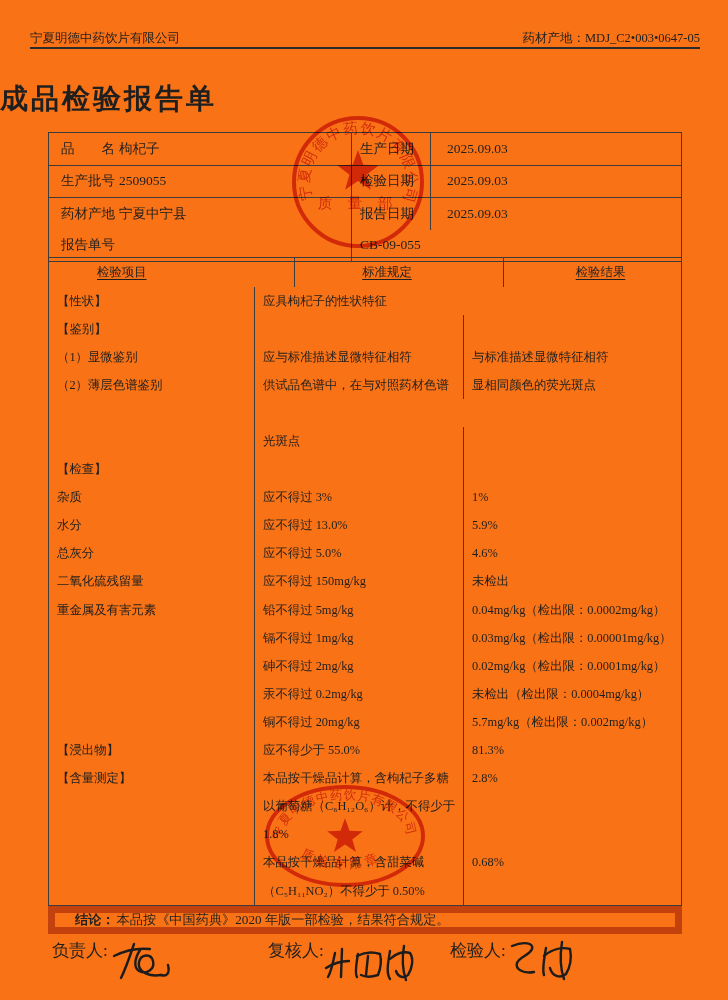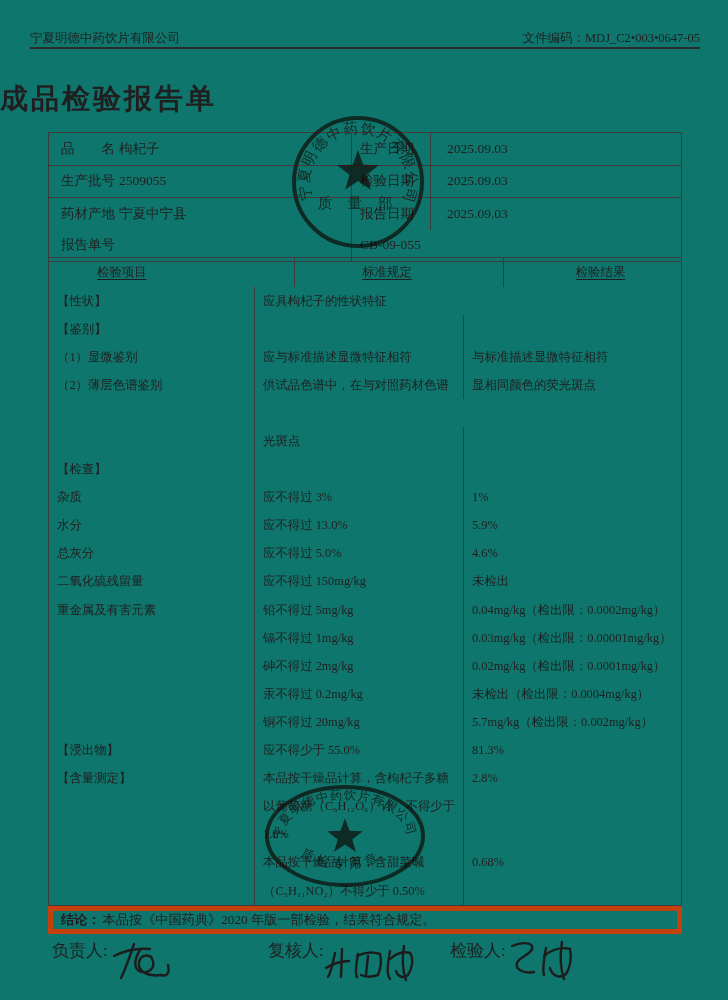--- a/index.html
+++ b/index.html
@@ -1,17 +1,17 @@
 <!DOCTYPE html>
 <html><head>
 <meta charset="utf-8">
 <style>
   html,body{margin:0;padding:0;background:#e9e9e9;}
   .page{
-    position:relative;width:728px;height:1000px;background:#0f766e;
+    position:relative;width:728px;height:1000px;background:#f97316;
     font-family:"Liberation Serif","DejaVu Serif",serif;color:#1f1f1f;
     overflow:hidden;margin:0 auto;
   }
   
   .hdr{position:absolute;left:30px;right:28px;top:30px;display:flex;justify-content:space-between;font-size:12.5px;}
   .hdr-rule{position:absolute;left:30px;right:28px;top:47px;border-top:2px solid #2b2b2b;}
   .title{position:absolute;left:0;width:100%;top:80px;text-align:left;font-size:28px;font-weight:bold;letter-spacing:3px;}
   
   .info-table{position:absolute;left:48px;top:132px;width:634px;border:1px solid #3c3c3c;box-sizing:border-box;font-size:13.5px;}
   .info-row{display:grid;grid-template-columns:302px 80px auto;height:31.5px;border-bottom:1px solid #3c3c3c;}
@@ -24,21 +24,21 @@
   .icell.dateval{padding-left:16px;}
   
   .main-table{position:absolute;left:48px;top:257px;width:634px;border:1px solid #3c3c3c;box-sizing:border-box;font-size:12.4px;}
   .mrow{display:grid;grid-template-columns:205px 209px auto;height:28.1px;}
   .mrow.hrow{height:29px;}
   .mc{display:flex;align-items:center;padding-left:8px;box-sizing:border-box;overflow:hidden;white-space:nowrap;}
   .mc.c2,.mc.c3{border-left:1px solid #3c3c3c;}
   .hrow .mc{text-decoration:underline;text-underline-offset:3px;margin-left:40px;}
   .hrow .mc.c2,.hrow .mc.c3{justify-content:center;padding-left:16px;}
   
-  .conclusion{position:absolute;left:48px;top:906px;width:634px;height:28px;border:5px solid #c2410c;box-sizing:border-box;display:flex;align-items:center;padding-left:8px;font-size:13.2px;}
+  .conclusion{position:absolute;left:48px;top:906px;width:634px;height:28px;border:7px solid #c2410c;box-sizing:border-box;display:flex;align-items:center;padding-left:20px;font-size:13.2px;}
   .conclusion .clabel{font-weight:bold;margin-right:2px;}
   
   .sigrow{position:absolute;left:48px;top:936px;width:634px;height:56px;font-size:17px;}
   .sigrow .slabel{position:absolute;top:3px;}
   .sigrow .sig{position:absolute;}
   .slabel.s1{left:4px;} .sig.g1{left:56px;top:0px;}
   .slabel.s2{left:220px;}.sig.g2{left:272px;top:0px;}
   .slabel.s3{left:402px;}.sig.g3{left:456px;top:-4px;}
   .sig svg path{fill:none;stroke:#1c1c1c;stroke-width:2.4;stroke-linecap:round;stroke-linejoin:round;}
   
@@ -47,21 +47,21 @@
   .stamp-bottom{left:258px;top:775px;}
   .stamp text{fill:#cf382c;font-family:"Liberation Serif","DejaVu Serif",serif;}
 </style>
 </head>
 <body>
 
 <div class="page">
 
   <div class="hdr">
     <span>宁夏明德中药饮片有限公司</span>
-    <span><span>文件编码：</span><span>MDJ_C2•003•0647-05</span></span>
+    <span><span>药材产地：</span><span>MDJ_C2•003•0647-05</span></span>
   </div>
   <div class="hdr-rule"></div>
 
   <div class="title">成品检验报告单</div>
 
   <div class="info-table">
     <div id="info-rows">
   <div class="info-row">
     <div class="icell">
             <span class="lbl">品　　名</span>

